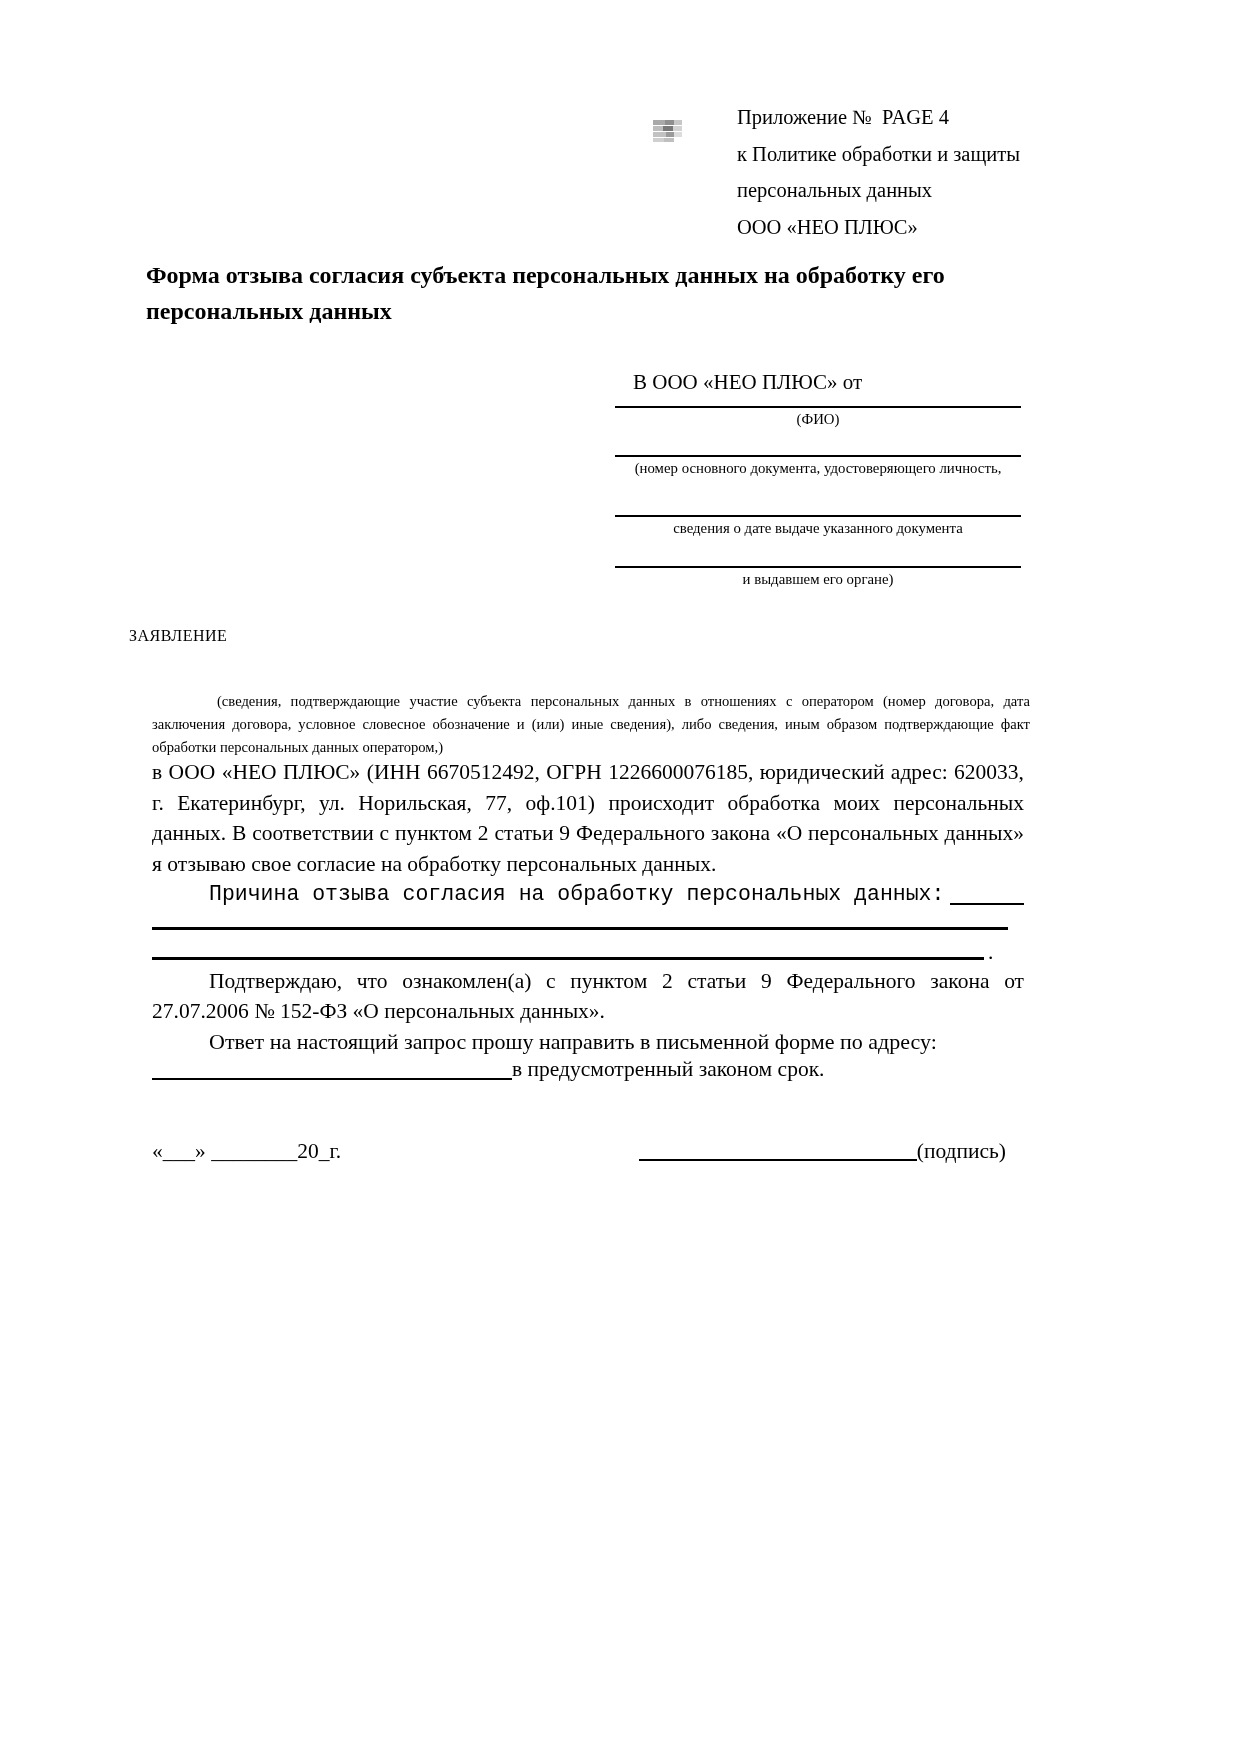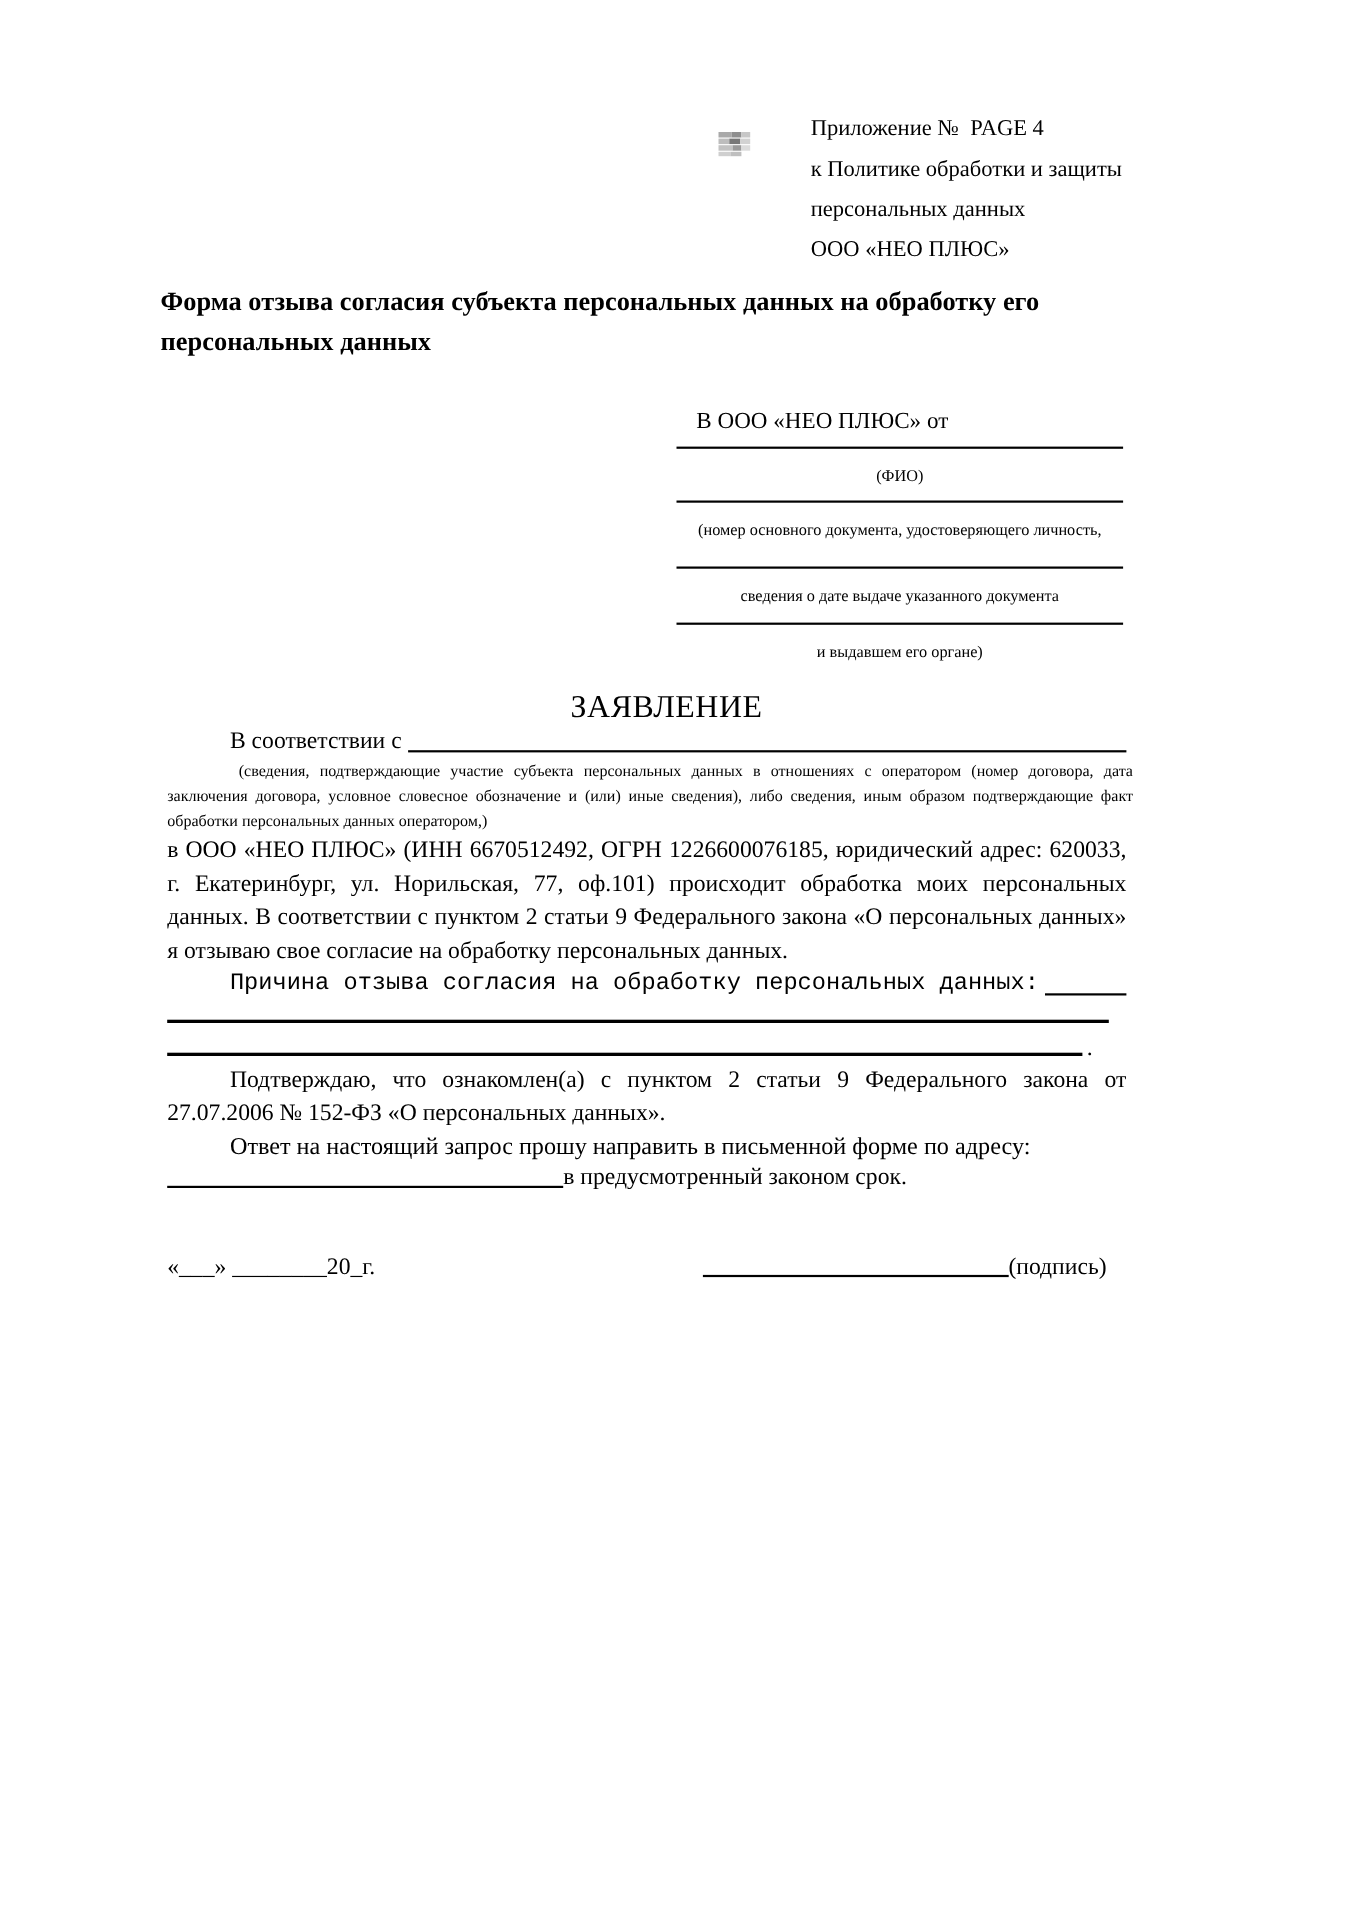--- a/index.html
+++ b/index.html
@@ -12,23 +12,23 @@
   .header-line { white-space:pre;margin-top:11px; }
 
   .artifact { left:653px; top:118px; width:30px; height:26px; }
 
   .doc-title { left:146px; top:258px; width:890px; font-size:24px; font-weight:bold; line-height:35.5px; }
 
   .to-line { left:633px; top:370px; font-size:21px; white-space:nowrap; }
 
   .field-group { left:615px; width:406px; }
   .field-line { width:100%; border-top:2px solid #000; }
-  .field-caption { text-align:center; font-size:14.8px; line-height:19px; margin-top:16px; white-space:nowrap; }
+  .field-caption { text-align:center; font-size:14.8px; line-height:19px; margin-top:2px; white-space:nowrap; }
 
-  .statement-heading { left:161px; top:627px; width:890px; text-align:center; font-size:29px; letter-spacing:0.5px; }
+  .statement-heading { left:129px; top:627px; width:890px; text-align:left; font-size:16px; letter-spacing:0.5px; }
 
   .intro-row { left:152px; top:659px; width:872px; display:flex; font-size:21.5px; line-height:29px; }
   .intro-text { padding-left:57px; white-space:nowrap; }
   .fill-line { flex:1; border-bottom:2px solid #000; margin-bottom:4px; margin-left:6px; }
 
   .fine-print { left:152px; top:690px; width:878px; font-size:14.6px; line-height:22.8px; text-align:justify; text-indent:65px; }
 
   .body-par { left:152px; top:757px; width:872px; font-size:21.5px; line-height:30.5px; text-align:justify; }
 
   .reason-row { left:152px; top:879px; width:872px; display:flex; font-size:21.5px; line-height:30px;font-family:Liberation Mono, monospace; }
@@ -94,24 +94,20 @@
     <div class="field-line"></div>
     <div class="field-caption">сведения о дате выдаче указанного документа</div>
   </div>
   <div class="abs field-group" style="top:566px">
     <div class="field-line"></div>
     <div class="field-caption">и выдавшем его органе)</div>
   </div>
 
   <div class="abs statement-heading">ЗАЯВЛЕНИЕ</div>
 
-  <div class="abs intro-row">
-    <span class="intro-text">В соответствии с</span>
-    <div class="fill-line"></div>
-  </div>
 
   <div class="abs fine-print">(сведения, подтверждающие участие субъекта персональных данных в отношениях с оператором (номер договора, дата заключения договора, условное словесное обозначение и (или) иные сведения), либо сведения, иным образом подтверждающие факт обработки персональных данных оператором,)</div>
 
   <div class="abs body-par">в ООО «НЕО ПЛЮС» (ИНН 6670512492, ОГРН 1226600076185, юридический адрес: 620033, г. Екатеринбург, ул. Норильская, 77, оф.101) происходит обработка моих персональных данных. В соответствии с пунктом 2 статьи 9 Федерального закона «О персональных данных» я отзываю свое согласие на обработку персональных данных.</div>
 
   <div class="abs reason-row">
     <span class="reason-text">Причина отзыва согласия на обработку персональных данных:</span>
     <div class="fill-line"></div>
   </div>
 

